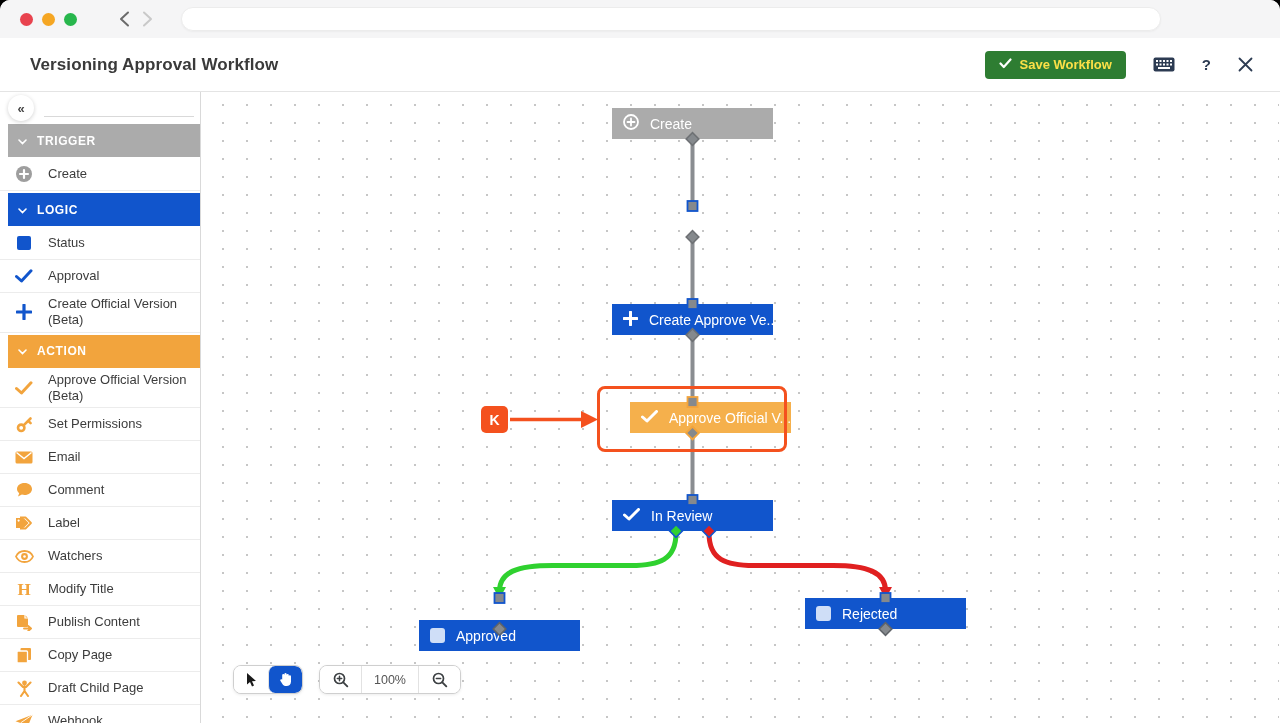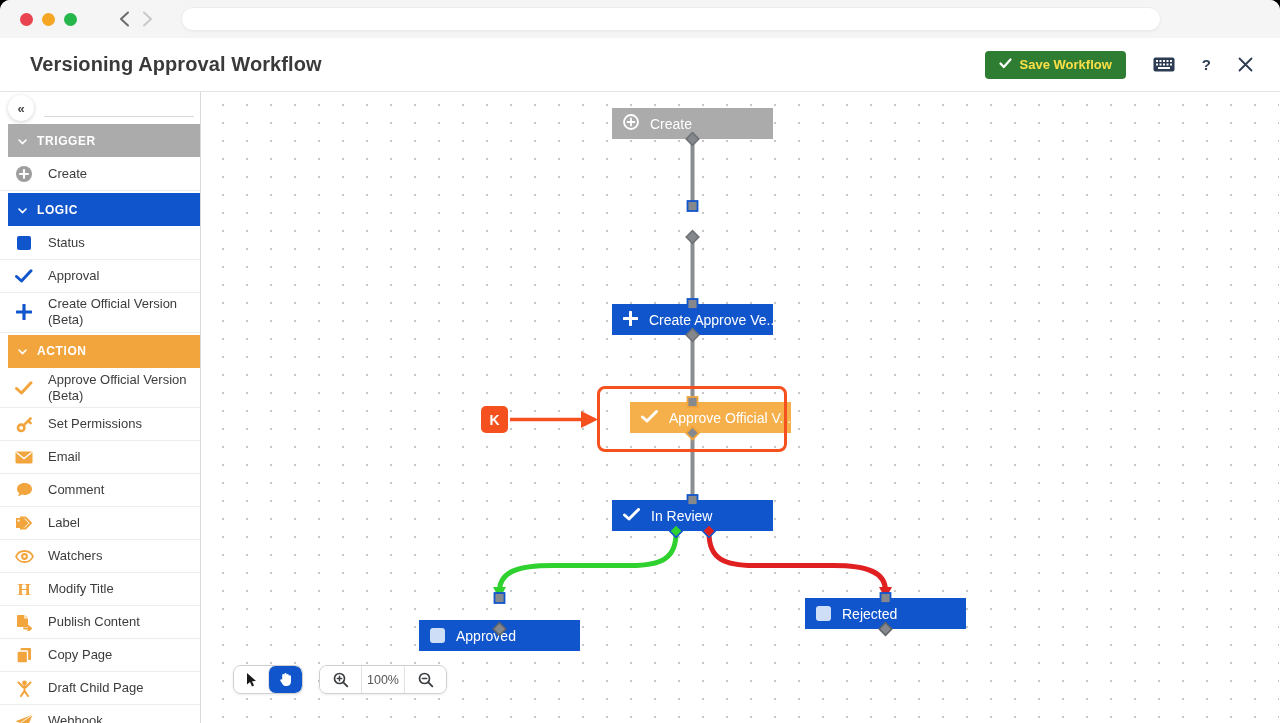--- a/index.html
+++ b/index.html
@@ -10,21 +10,21 @@
   .chrome { height:38px; background:#f5f5f6; display:flex; align-items:center; padding:0 20px; }
   .lights { display:flex; gap:9px; margin-right:42px; }
   .light { width:13px; height:13px; border-radius:50%; }
   .l-red{background:#e8434e;} .l-yellow{background:#f5a623;} .l-green{background:#27b64c;}
   .nav-arrows { display:flex; gap:12px; margin-right:28px; align-items:center; }
   .nav-arrows svg { display:block; }
   .urlbar { width:980px; height:24px; background:#fff; border-radius:12px; border:1px solid #ececec; box-shadow:0 1px 2px rgba(0,0,0,.04); }
 
   
   .appheader { height:54px; background:#fff; border-bottom:1px solid #e4e4e4; display:flex; align-items:center; padding:0 27px 0 30px; }
-  .title { font-size:20px; font-weight:700; color:#3a3a3a; letter-spacing:.1px; }
+  .title { font-size:17px; font-weight:700; color:#3a3a3a; letter-spacing:.1px; }
   .hdr-right { margin-left:auto; display:flex; align-items:center; gap:27px; }
   .save-btn { background:#2e7d32; color:#fde047; border:none; border-radius:4px; height:28px; padding:0 14px; font-size:13px; font-weight:700; font-family:inherit; display:flex; align-items:center; gap:8px; cursor:pointer; }
   .hdr-ic { color:#2c3b52; display:flex; align-items:center; }
   .help { font-size:15px; font-weight:700; color:#2c3b52; }
 
   
   .main { display:flex; height:631px; }
   .sidebar { width:201px; border-right:1px solid #d9d9d9; background:#fff; overflow:hidden; }
   .sb-top { height:30px; display:flex; align-items:center; padding:2px 6px 0 8px; }
   .collapse-btn { width:26px; height:26px; border-radius:50%; background:#fff; border:none; box-shadow:0 1px 4px rgba(0,0,0,.18); font-size:13px; font-weight:700; color:#444; cursor:pointer; }
@@ -48,21 +48,21 @@
   .hl-box { position:absolute; left:396px; top:294px; width:190px; height:66px; border:3px solid #f4511e; border-radius:8px; z-index:3; }
   .k-badge { position:absolute; left:280px; top:314px; width:27px; height:27px; background:#f4511e; border-radius:5px; color:#fff; font-size:14px; font-weight:700; display:flex; align-items:center; justify-content:center; z-index:4; }
 
   
   .cv-toolbar { position:absolute; bottom:29px; left:32px; display:flex; gap:16px; z-index:6; }
   .tb-group { display:flex; background:#fff; border:1px solid #cfcfcf; border-radius:8px; box-shadow:0 1px 3px rgba(0,0,0,.08); overflow:hidden; height:29px; }
   .tb-btn { width:34px; display:flex; align-items:center; justify-content:center; background:#fff; border:none; cursor:pointer; }
   .tb-btn + .tb-btn, .tb-zoomlvl { border-left:1px solid #e2e2e2; }
   .tb-active { background:#1155cc; border-radius:7px; }
   .tb-zoom { width:41px; }
-  .tb-zoomlvl { width:44px; display:flex; align-items:center; justify-content:center; font-size:12.5px; color:#555; border-right:1px solid #e2e2e2; }
+  .tb-zoomlvl { width:58px; display:flex; align-items:center; justify-content:center; font-size:12.5px; color:#555; border-right:1px solid #e2e2e2; }
 </style>
 </head>
 <body>
 
 <div class="page">
 
   <div class="chrome">
     <div class="lights">
       <span class="light l-red"></span>
       <span class="light l-yellow"></span>

